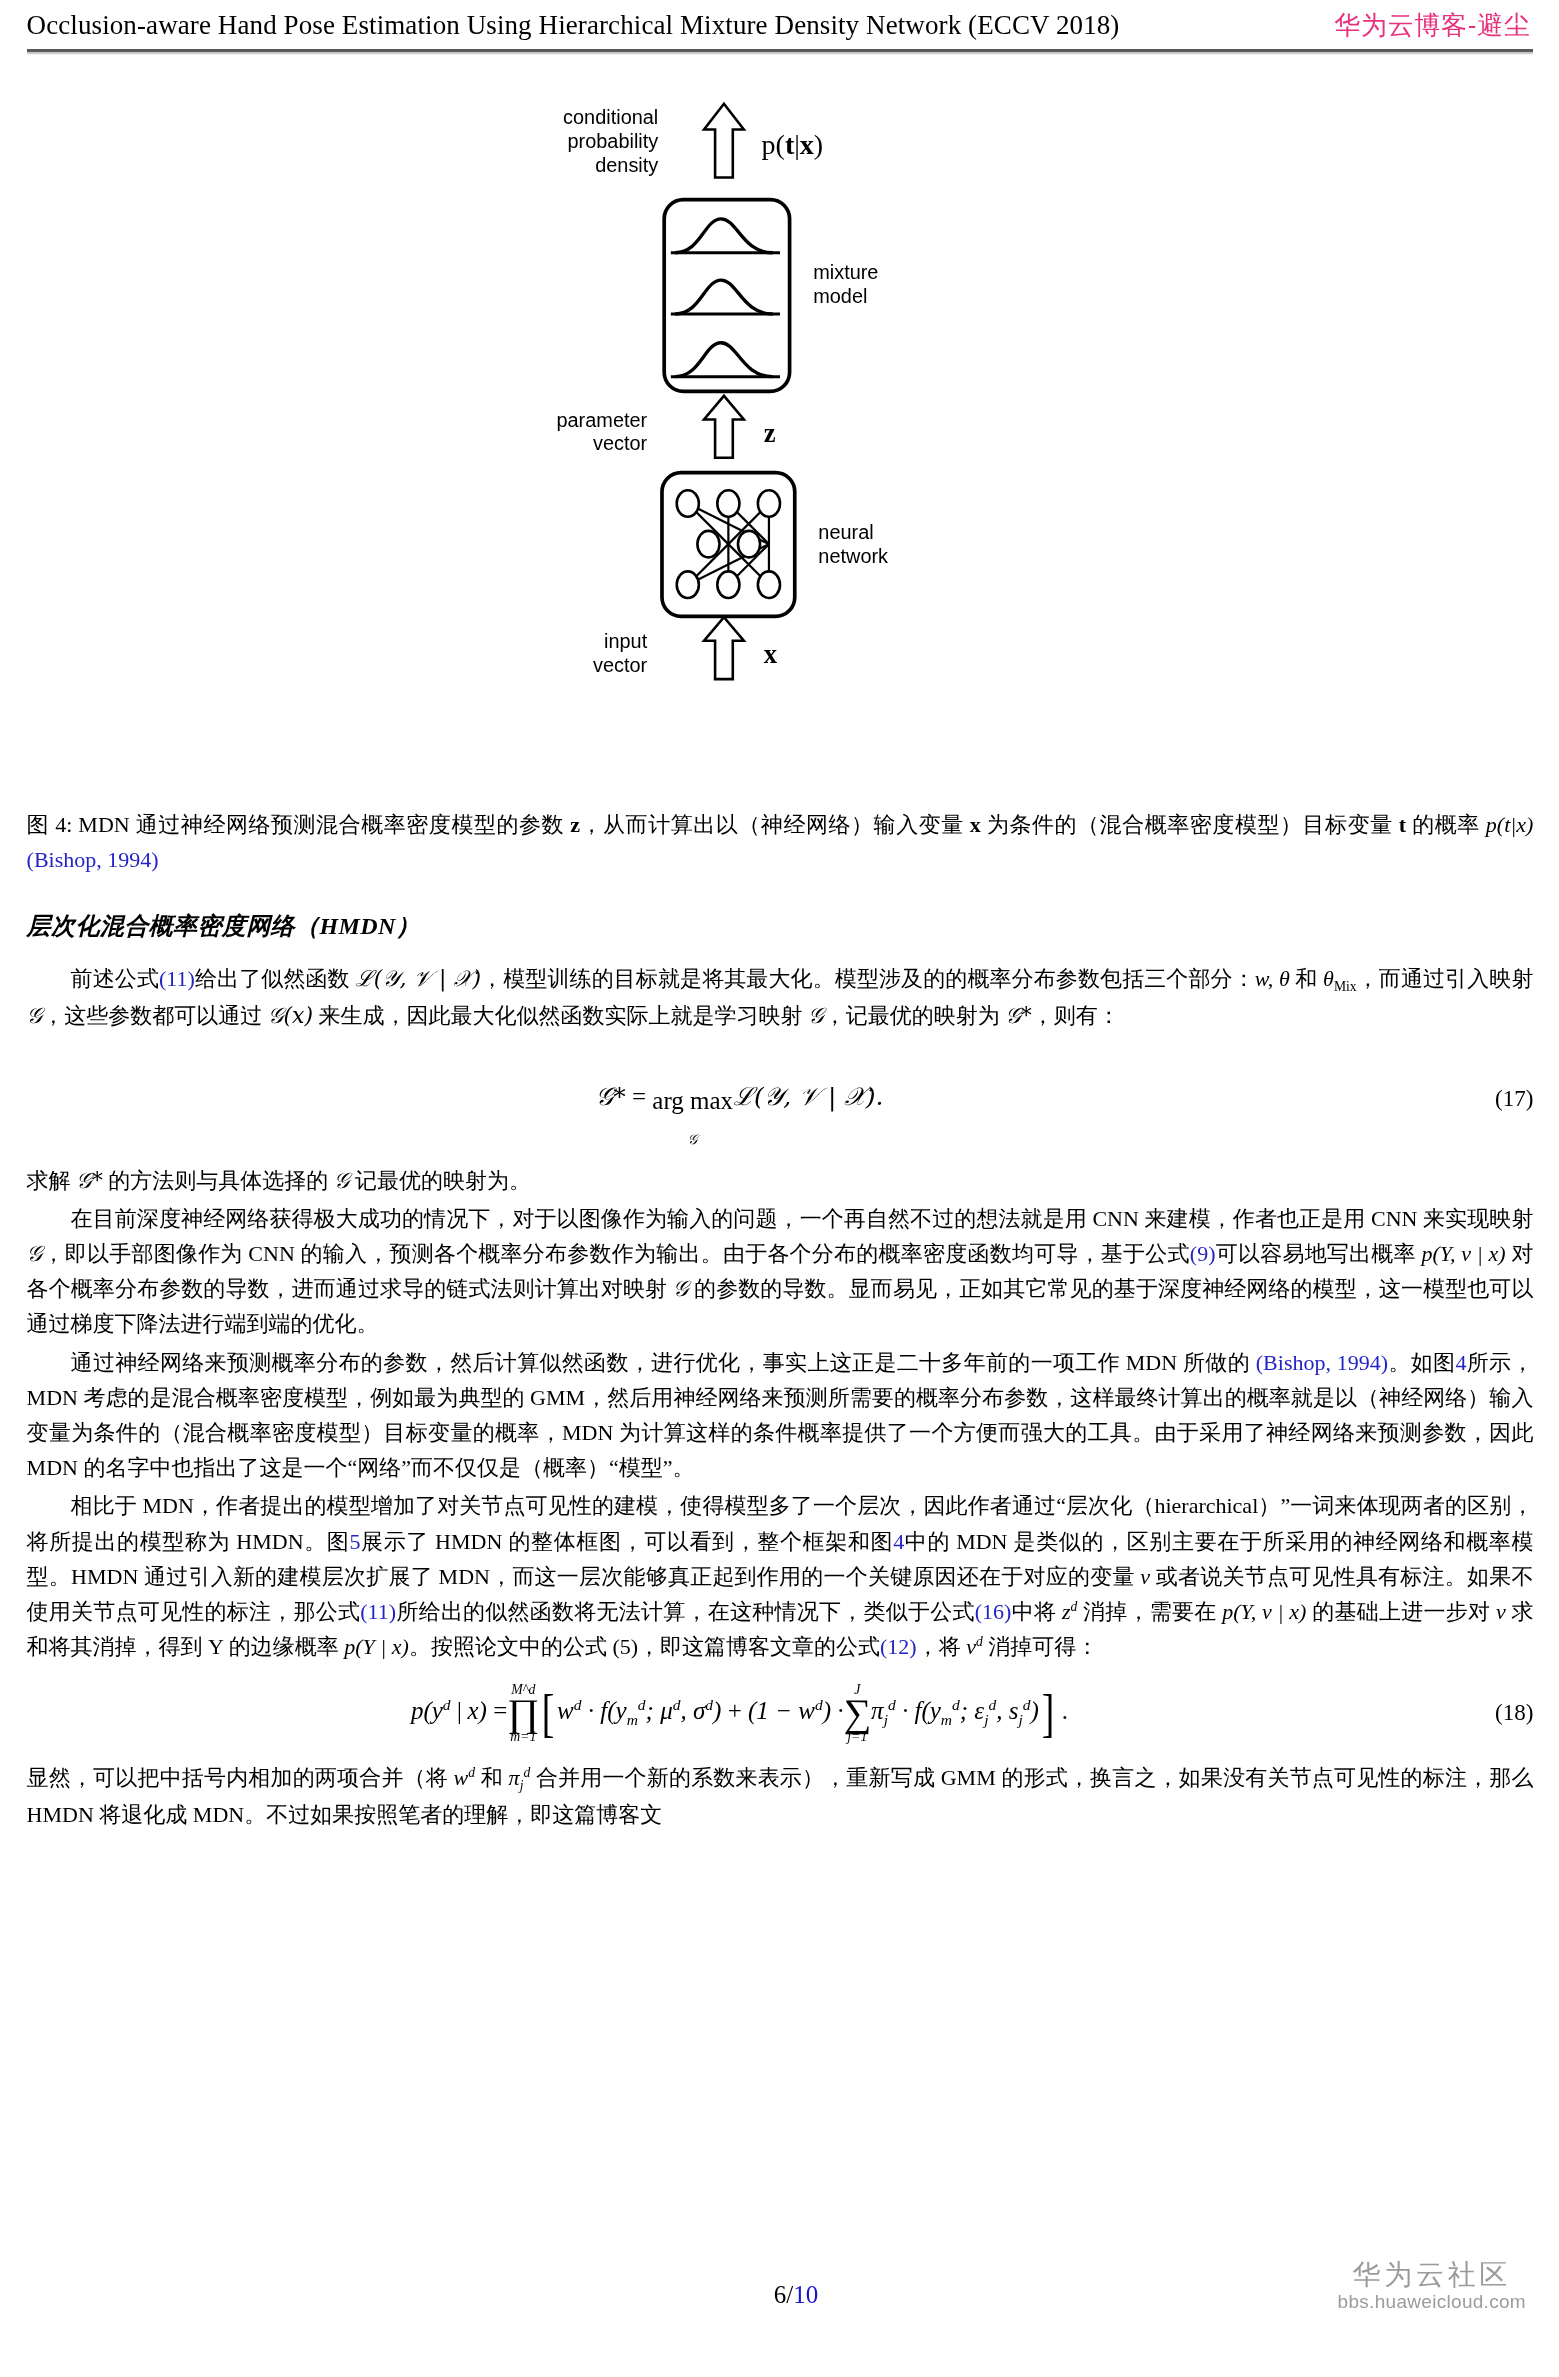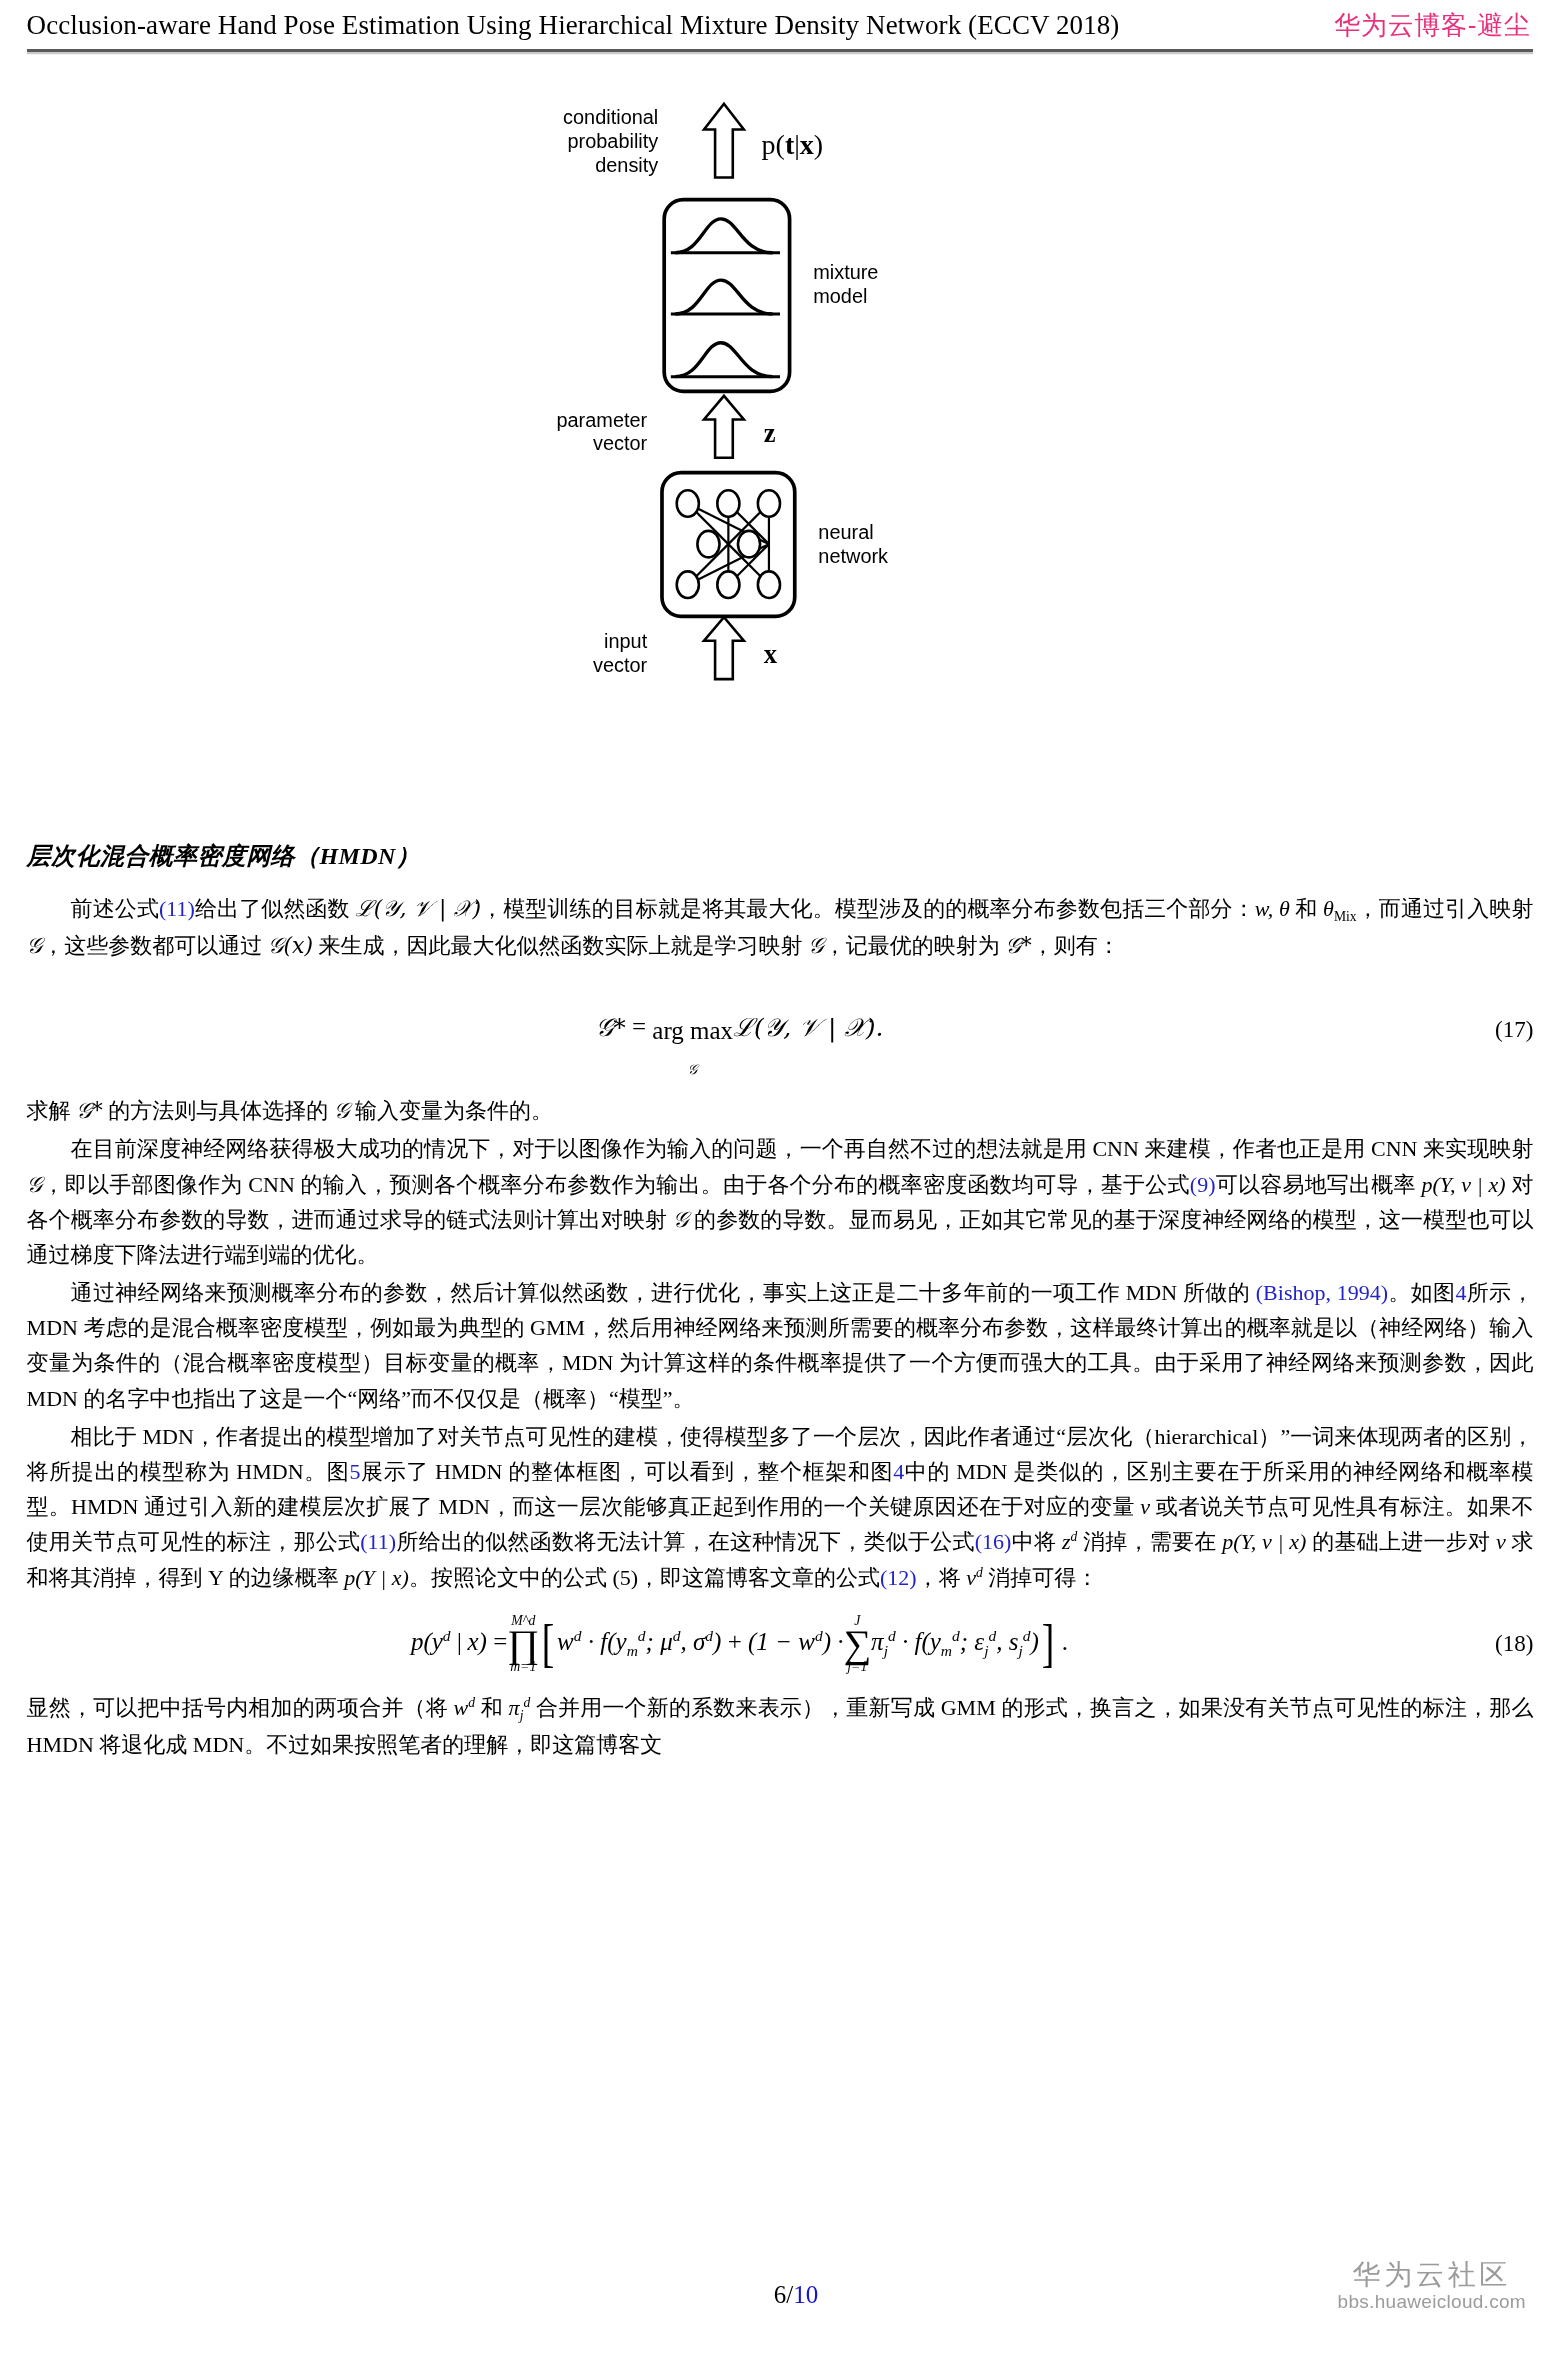--- a/index.html
+++ b/index.html
@@ -239,34 +239,35 @@
     <g>
       <path d="M412 800 L412 748 L397 748 L424 716 L451 748 L436 748 L436 800 Z" fill="#fff" stroke="#000" stroke-width="3.5"></path>
     </g>
     <text x="478" y="778" font-family="Liberation Serif, serif" font-size="36" font-weight="bold">x</text>
   </g>
 </svg>
 </div>
 
 <div class="content">
 
+  <div class="caption"><span>图 4:</span><span> MDN 通过神经网络预测混合概率密度模型的参数 </span><span class="bm">z</span><span>，从而计算出以（神经网络）输入变量 </span><span class="bm">x</span><span> 为条件的（混合概率密度模型）目标变量 </span><span class="bm">t</span><span> 的概率 </span><span class="mi">p(t|x)</span><span class="reflink">(Bishop, 1994)</span></div>
 
   <div class="section-heading">层次化混合概率密度网络（HMDN）</div>
 
   <p class="body indent"><span>前述公式</span><span class="reflink">(11)</span><span>给出了似然函数 </span><span class="cal">ℒ(𝒴, 𝒱 | 𝒳)</span><span>，模型训练的目标就是将其最大化。模型涉及的的概率分布参数包括三个部分：</span><span class="mi">w, θ</span><span> 和 </span><span class="mi">θ<sub class="ss mu">Mix</sub></span><span>，而通过引入映射 </span><span class="cal">𝒢</span><span>，这些参数都可以通过 </span><span class="cal">𝒢(x)</span><span> 来生成，因此最大化似然函数实际上就是学习映射 </span><span class="cal">𝒢</span><span>，记最优的映射为 </span><span class="cal">𝒢*</span><span>，则有：</span></p>
 
   <div class="eq-row">
     <div class="eq-body"><span class="cal">𝒢*</span>&nbsp;<span>=</span>&nbsp;<span class="stack">
           <span class="mu">arg max</span>
           <span class="lim cal">𝒢</span>
         </span><span class="cal">ℒ(𝒴, 𝒱 | 𝒳).</span></div>
     <div class="eq-num">(17)</div>
   </div>
 
-  <p class="body"><span>求解 </span><span class="cal">𝒢*</span><span> 的方法则与具体选择的 </span><span class="cal">𝒢</span><span> 输入变量为条件的。</span></p>
+  <p class="body"><span>求解 </span><span class="cal">𝒢*</span><span> 的方法则与具体选择的 </span><span class="cal">𝒢</span><span> 记最优的映射为。</span></p>
 
   <p class="body indent"><span>在目前深度神经网络获得极大成功的情况下，对于以图像作为输入的问题，一个再自然不过的想法就是用 CNN 来建模，作者也正是用 CNN 来实现映射 </span><span class="cal">𝒢</span><span>，即以手部图像作为 CNN 的输入，预测各个概率分布参数作为输出。由于各个分布的概率密度函数均可导，基于公式</span><span class="reflink">(9)</span><span>可以容易地写出概率 </span><span class="mi">p(Y, v | x)</span><span> 对各个概率分布参数的导数，进而通过求导的链式法则计算出对映射 </span><span class="cal">𝒢</span><span> 的参数的导数。显而易见，正如其它常见的基于深度神经网络的模型，这一模型也可以通过梯度下降法进行端到端的优化。</span></p>
 
   <p class="body indent"><span>通过神经网络来预测概率分布的参数，然后计算似然函数，进行优化，事实上这正是二十多年前的一项工作 MDN 所做的 </span><span class="reflink">(Bishop, 1994)</span><span>。如图</span><span class="reflink">4</span><span>所示，MDN 考虑的是混合概率密度模型，例如最为典型的 GMM，然后用神经网络来预测所需要的概率分布参数，这样最终计算出的概率就是以（神经网络）输入变量为条件的（混合概率密度模型）目标变量的概率，MDN 为计算这样的条件概率提供了一个方便而强大的工具。由于采用了神经网络来预测参数，因此 MDN 的名字中也指出了这是一个“网络”而不仅仅是（概率）“模型”。</span></p>
 
   <p class="body indent"><span>相比于 MDN，作者提出的模型增加了对关节点可见性的建模，使得模型多了一个层次，因此作者通过“层次化（hierarchical）”一词来体现两者的区别，将所提出的模型称为 HMDN。图</span><span class="reflink">5</span><span>展示了 HMDN 的整体框图，可以看到，整个框架和图</span><span class="reflink">4</span><span>中的 MDN 是类似的，区别主要在于所采用的神经网络和概率模型。HMDN 通过引入新的建模层次扩展了 MDN，而这一层次能够真正起到作用的一个关键原因还在于对应的变量 </span><span class="mi">v</span><span> 或者说关节点可见性具有标注。如果不使用关节点可见性的标注，那公式</span><span class="reflink">(11)</span><span>所给出的似然函数将无法计算，在这种情况下，类似于公式</span><span class="reflink">(16)</span><span>中将 </span><span class="mi">z<sup class="ss">d</sup></span><span> 消掉，需要在 </span><span class="mi">p(Y, v | x)</span><span> 的基础上进一步对 </span><span class="mi">v</span><span> 求和将其消掉，得到 </span><span class="mu">Y</span><span> 的边缘概率 </span><span class="mi">p(Y | x)</span><span>。按照论文中的公式 (5)，即这篇博客文章的公式</span><span class="reflink">(12)</span><span>，将 </span><span class="mi">v<sup class="ss">d</sup></span><span> 消掉可得：</span></p>
 
   <div class="eq-row">
     <div class="eq-body"><span class="mi">p(y<sup class="ss">d</sup> | x)</span>
       <span class="mu">=</span><span class="stack">

